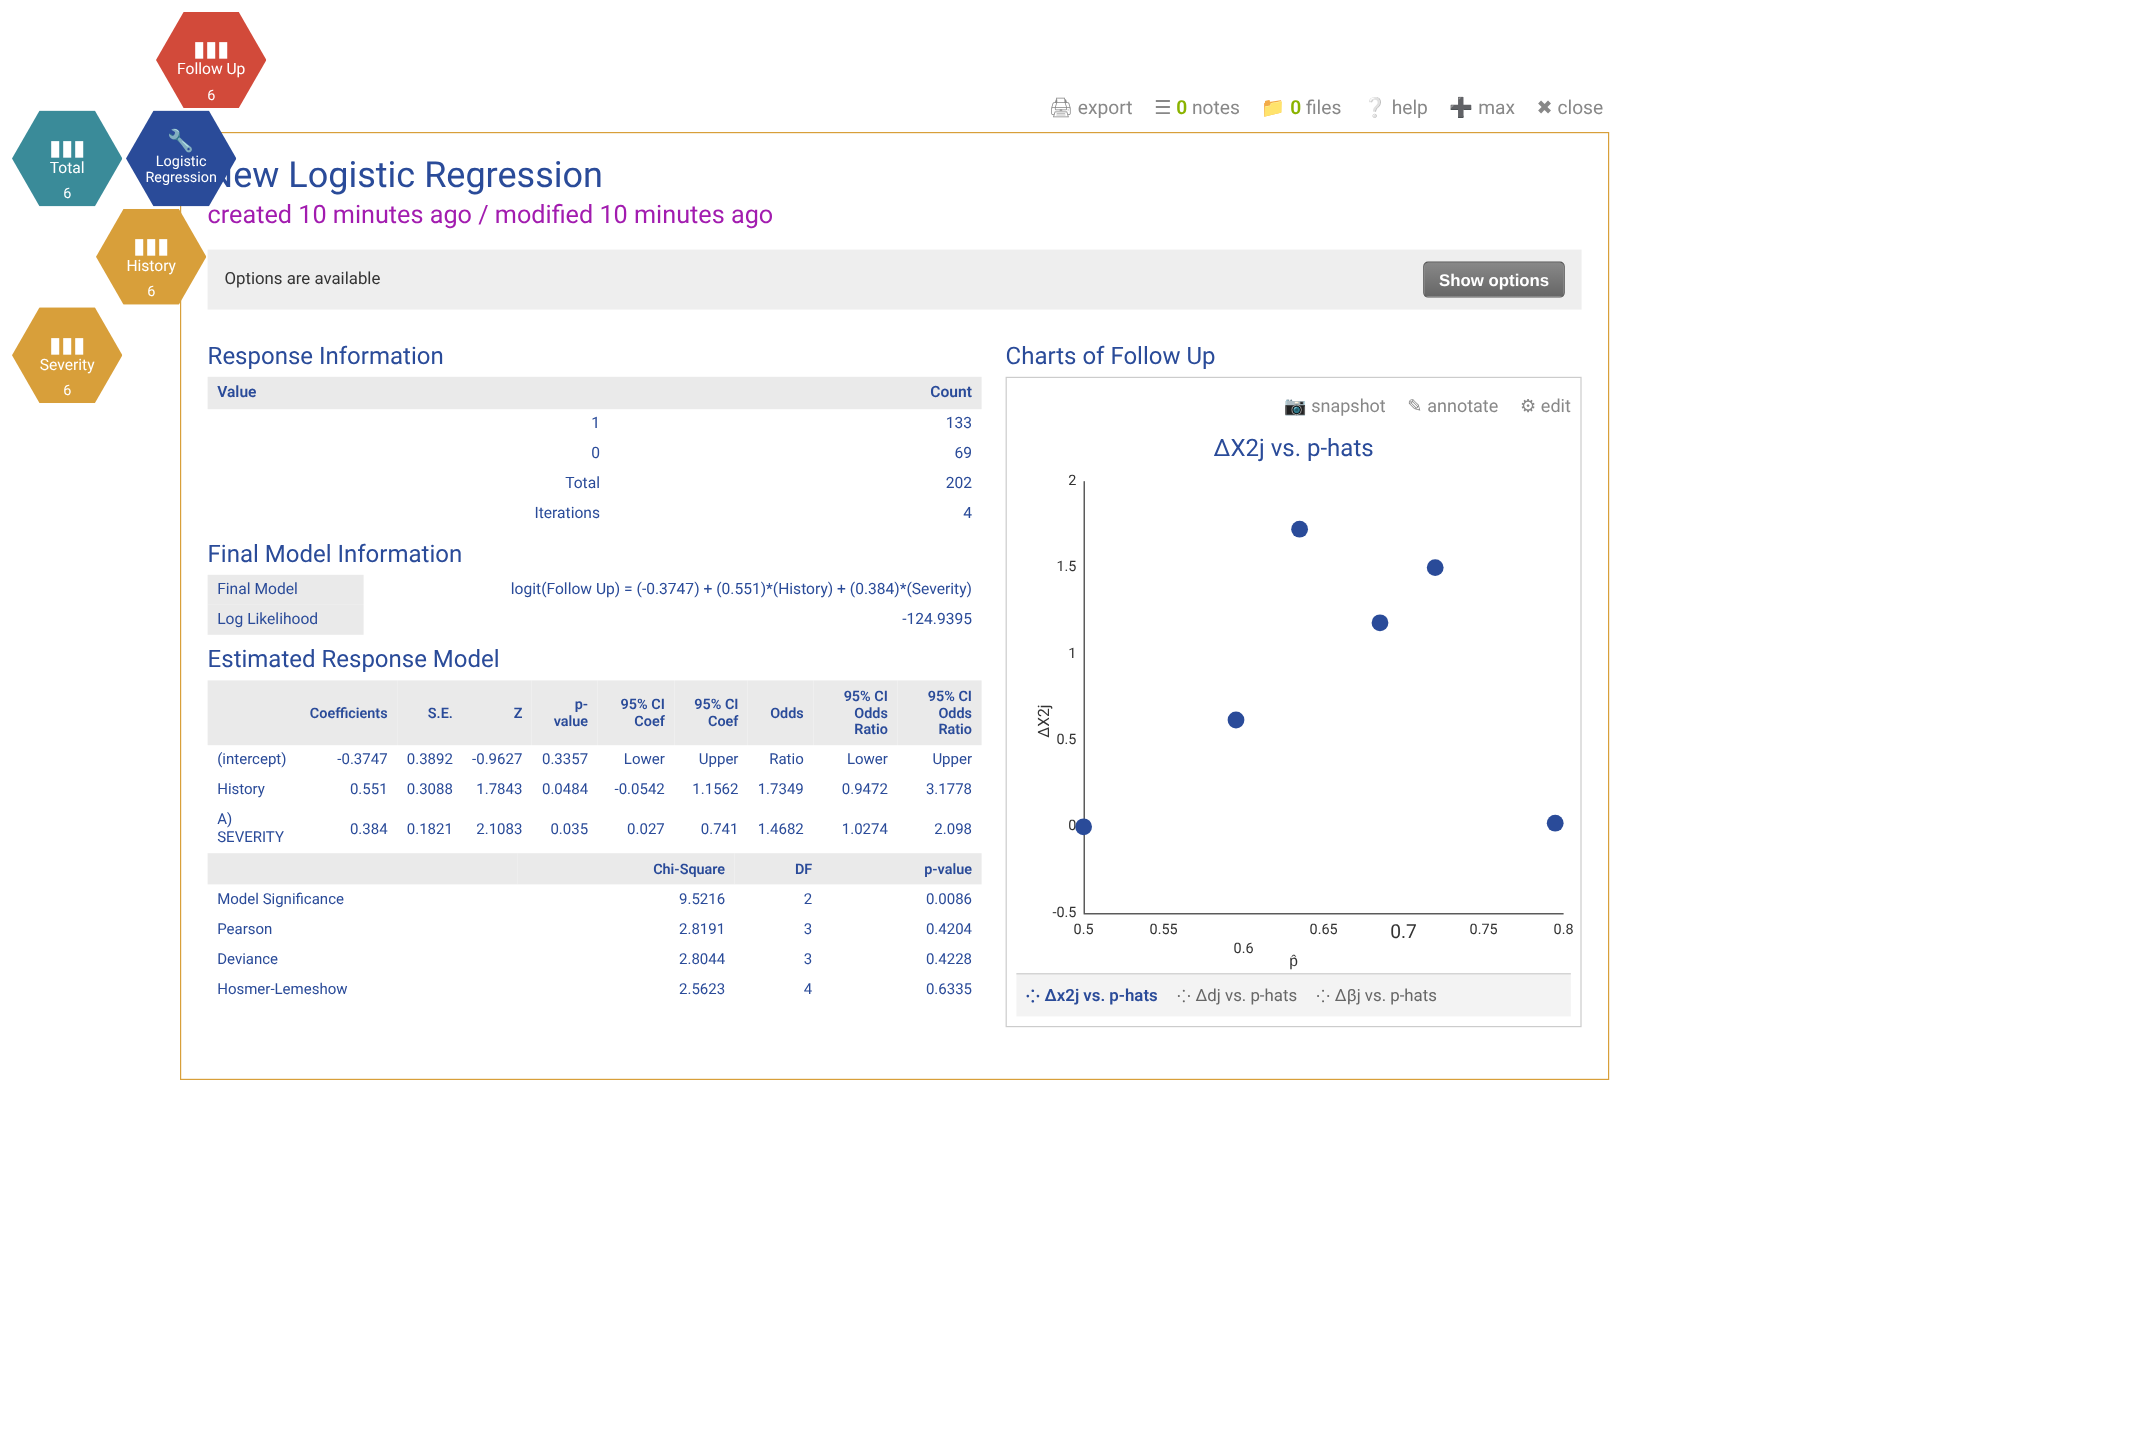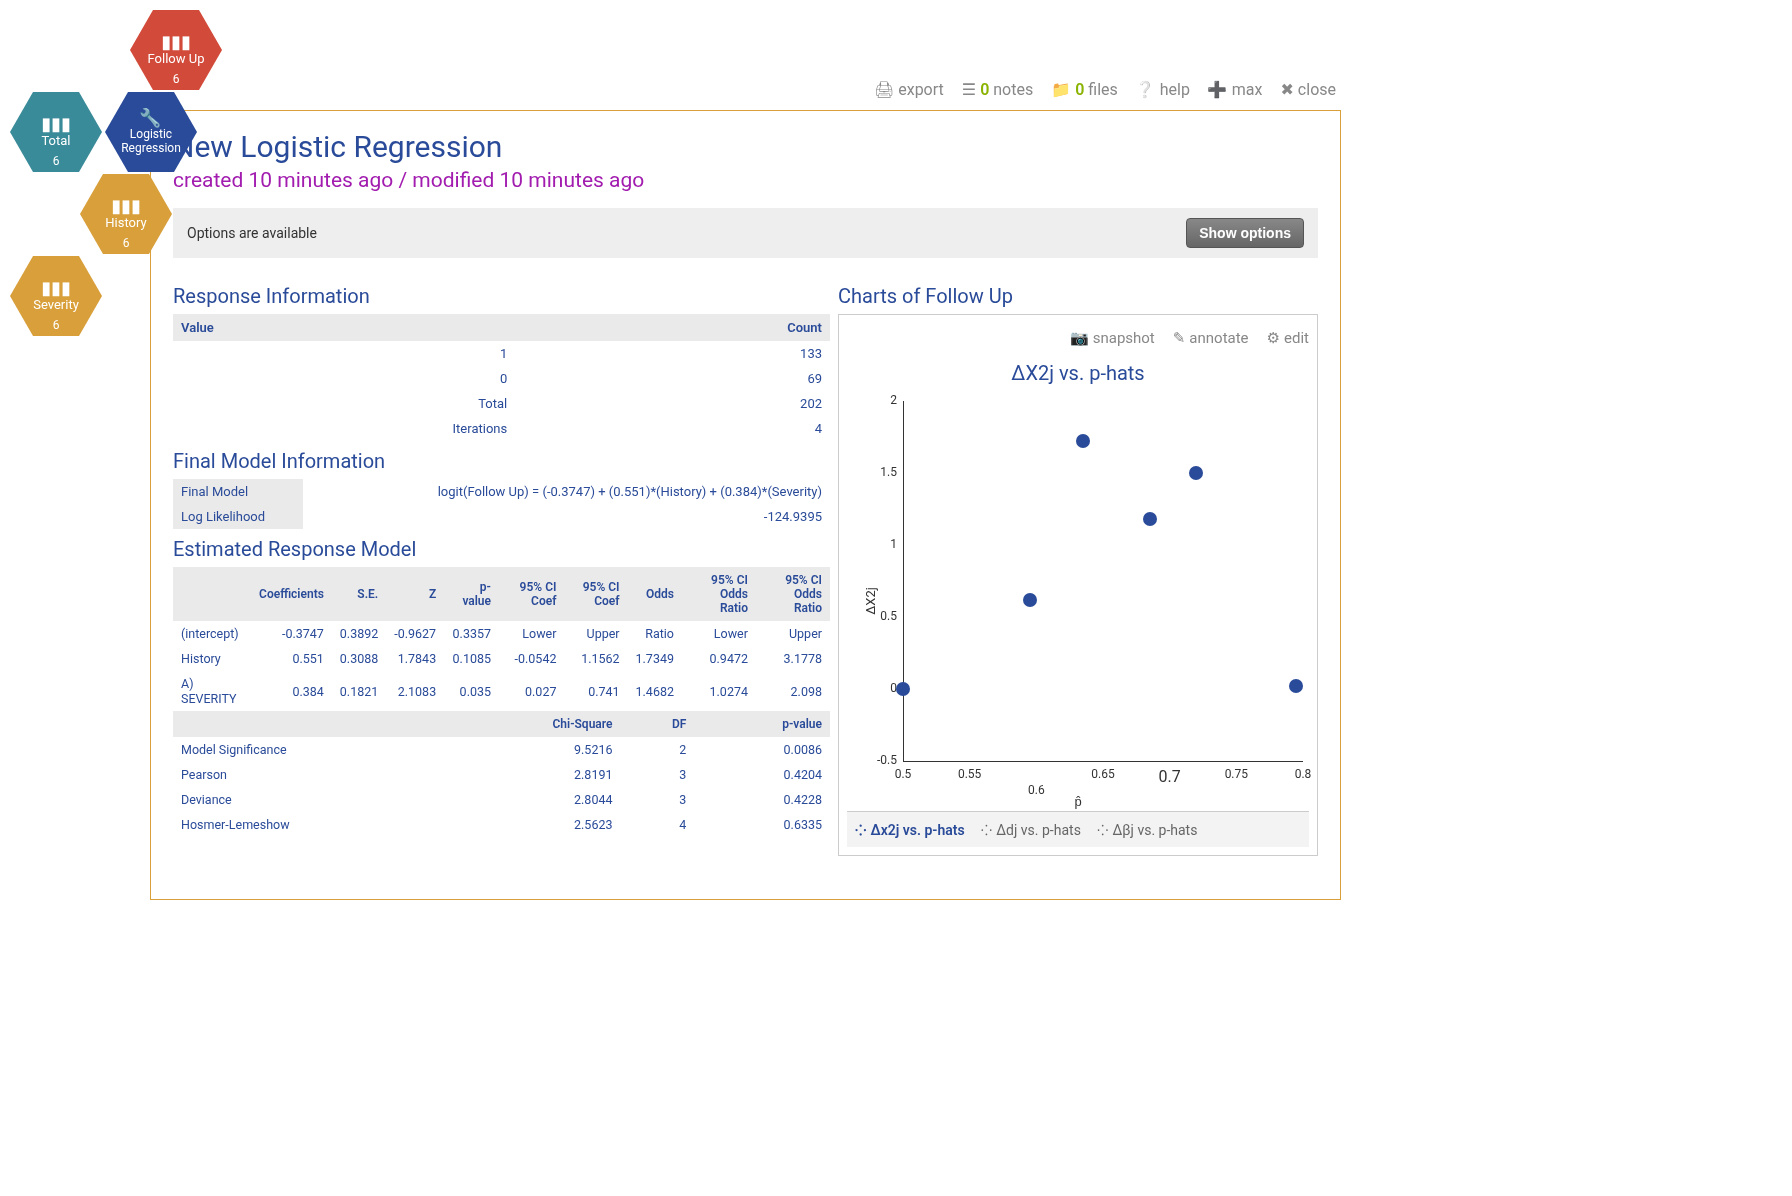--- a/index.html
+++ b/index.html
@@ -22,21 +22,21 @@
     .toolbar .green { color: #8ab300; font-weight: 600; }
 
     
     .panel { position: absolute; left: 150px; top: 110px; right: 25px; bottom: 10px; border: 1px solid #d89f3a; background: #fff; padding: 18px 22px; overflow: hidden; }
     .panel h1 { color: #2a4b99; font-size: 30px; font-weight: 400; margin-bottom: 4px; }
     .panel .meta { color: #a21caf; font-size: 21px; margin-bottom: 16px; }
 
     .options-bar { background: #eee; padding: 10px 14px; display: flex; justify-content: space-between; align-items: center; margin-bottom: 18px; }
     .options-bar button { background: linear-gradient(#888,#666); color: #fff; border: 1px solid #555; border-radius: 4px; padding: 6px 12px; font-weight: 600; font-size: 14px; cursor: pointer; }
 
-    .content { display: flex; gap: 8px; justify-content: flex-end; }
+    .content { display: flex; gap: 20px; justify-content: flex-end; }
     .left { flex: 1; }
     .right { width: 480px; }
 
     h2 { color: #2a4b99; font-size: 20px; font-weight: 400; margin: 8px 0 6px; }
 
     table { width: 100%; border-collapse: collapse; font-size: 13px; }
     thead th, .th { background: #eaeaea; color: #2a4b99; font-weight: 600; text-align: left; padding: 6px 8px; }
     tbody td { padding: 5px 8px; color: #2a4b99; }
     .num { text-align: right; }
 
@@ -203,21 +203,21 @@
                 <td>Upper</td>
                 <td>Ratio</td>
                 <td>Lower</td>
                 <td>Upper</td>
               </tr>
               <tr>
                 <td>History</td>
                 <td>0.551</td>
                 <td>0.3088</td>
                 <td>1.7843</td>
-                <td>0.1085</td>
+                <td>0.0484</td>
                 <td>-0.0542</td>
                 <td>1.1562</td>
                 <td>1.7349</td>
                 <td>0.9472</td>
                 <td>3.1778</td>
               </tr>
               <tr>
                 <td>A) SEVERITY</td>
                 <td>0.384</td>
                 <td>0.1821</td>

